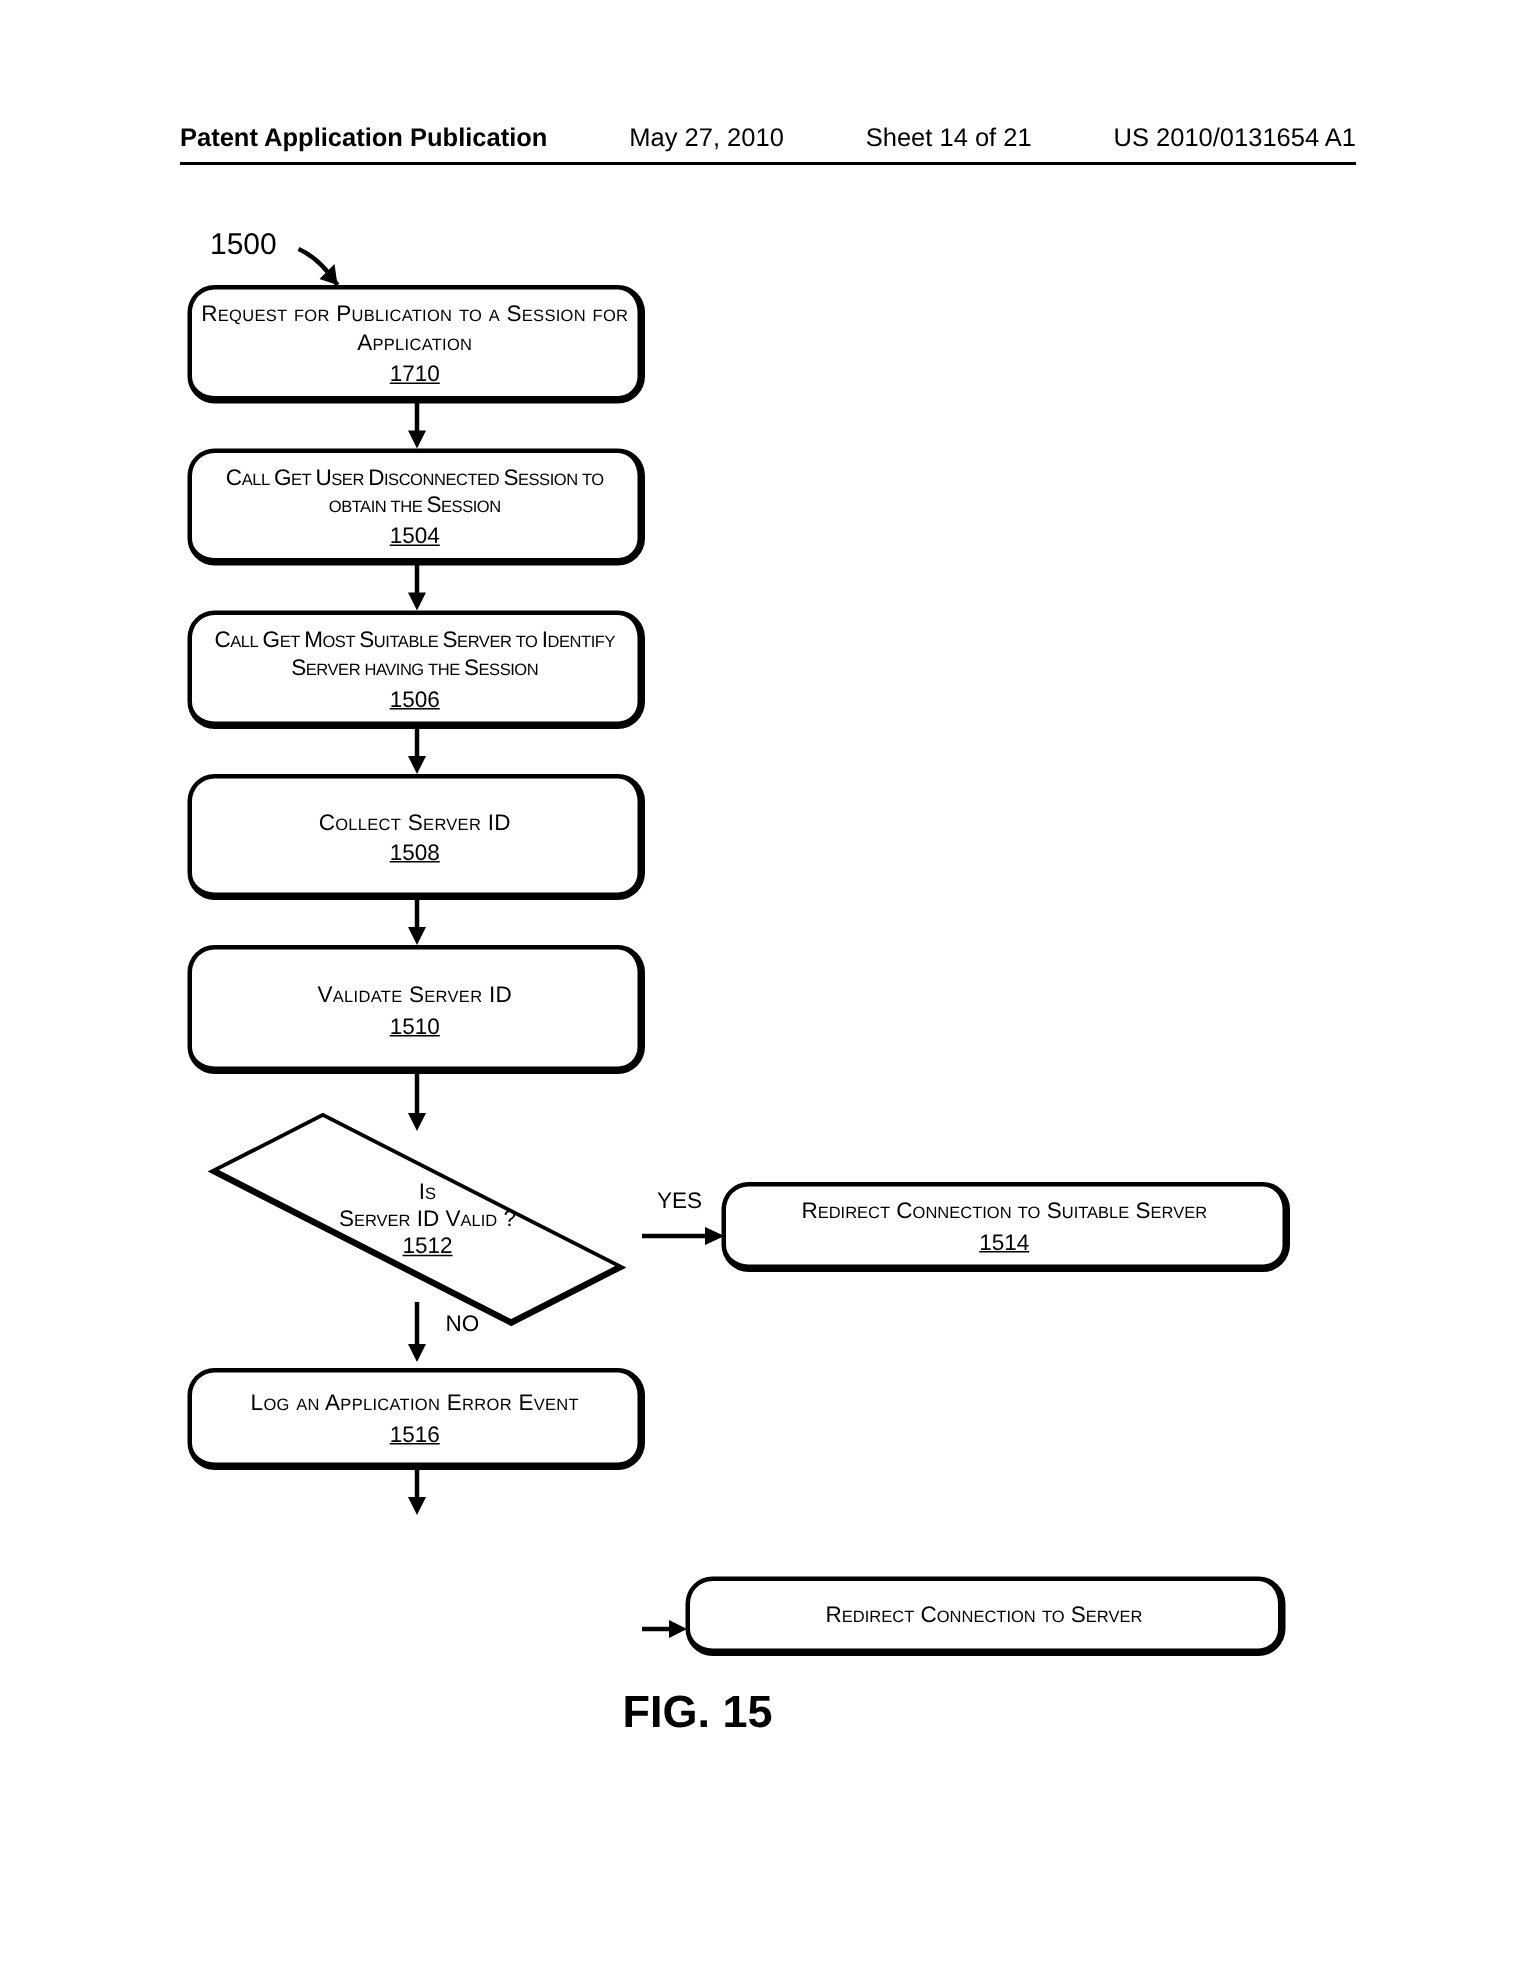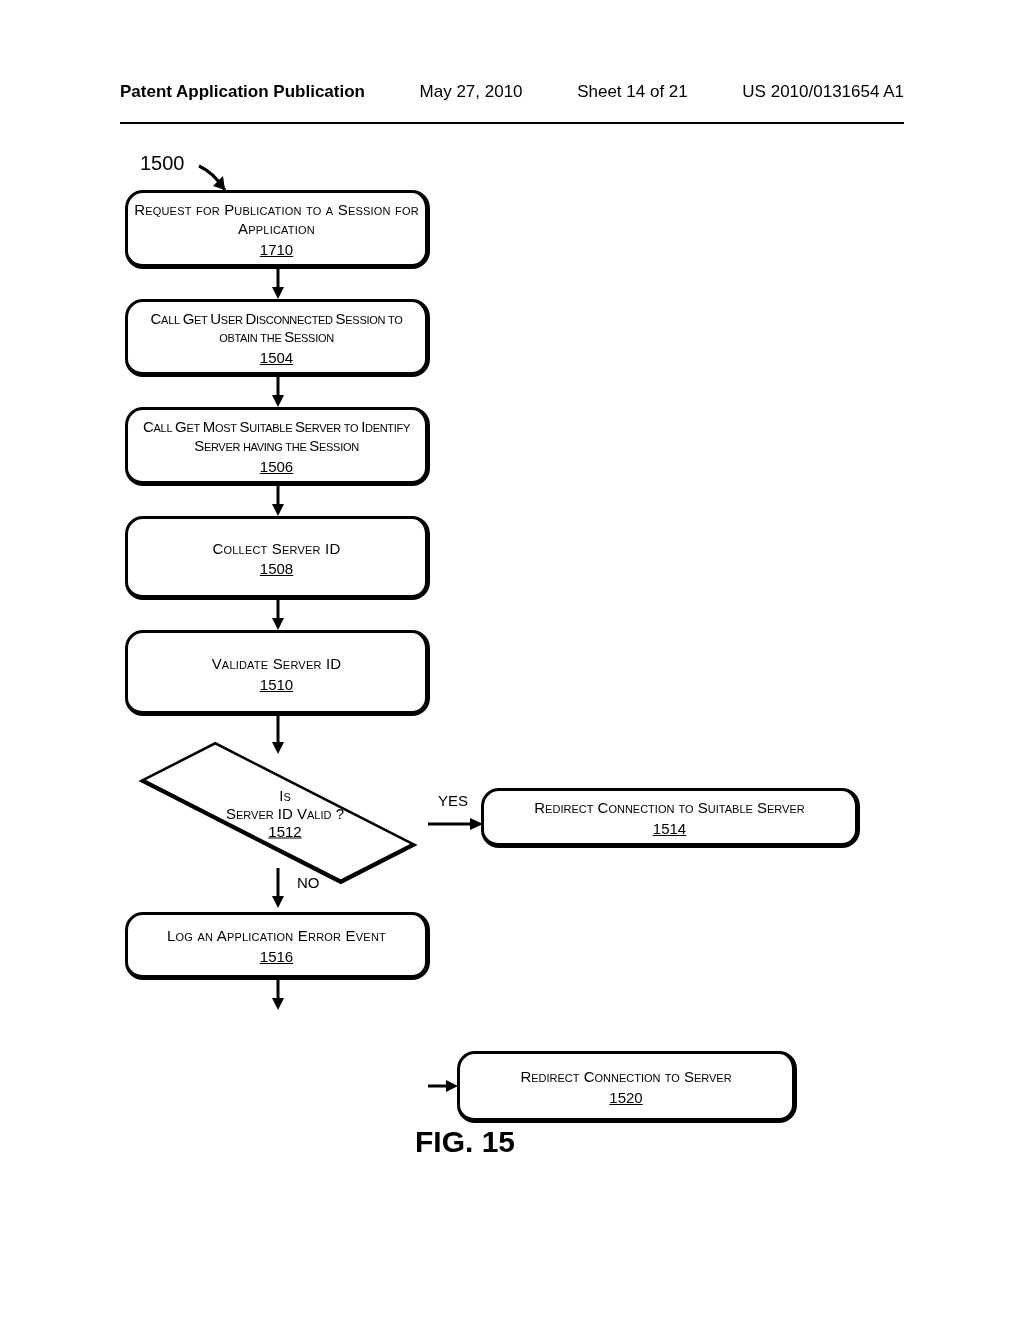--- a/index.html
+++ b/index.html
@@ -12,21 +12,21 @@
     color: #000;
   }
   .header {
     position: absolute;
     top: 82px;
     left: 120px;
     right: 120px;
     display: flex;
     justify-content: space-between;
     font-size: 17px;
-    padding-bottom: 20px;
+    padding-bottom: 6px;
     border-bottom: 2px solid #000;
   }
   .header .pub { font-weight: bold; }
   .ref-label {
     position: absolute;
     top: 152px;
     left: 140px;
     font-size: 20px;
   }
   .ref-arrow {
@@ -220,20 +220,19 @@
   <div class="right-box" style="left:356px;top:598px">
     <div class="main">Redirect Connection to Suitable Server</div>
     <div class="ref">1514</div>
   </div>
 
   <svg class="h-arrow" style="left:303px;top:888px" width="30" height="16">
     <line x1="0" y1="8" x2="18" y2="8" stroke="#000" stroke-width="3"></line>
     <polygon points="30,8 18,2 18,14" fill="#000"></polygon>
   </svg>
 
-  <div class="right-box" style="left:332px;top:861px;width:340px;padding-top:14px;padding-bottom:12px">
+  <div class="right-box" style="left:332px;top:861px;width:400px;padding-top:14px;padding-bottom:12px">
     <div class="main">Redirect Connection to Server</div>
-    <div class="ref">1520</div>
   </div>
 
   <div class="fig-caption" style="left:290px;top:935px">FIG. 15</div>
 
 </div>
 
 </body></html>

